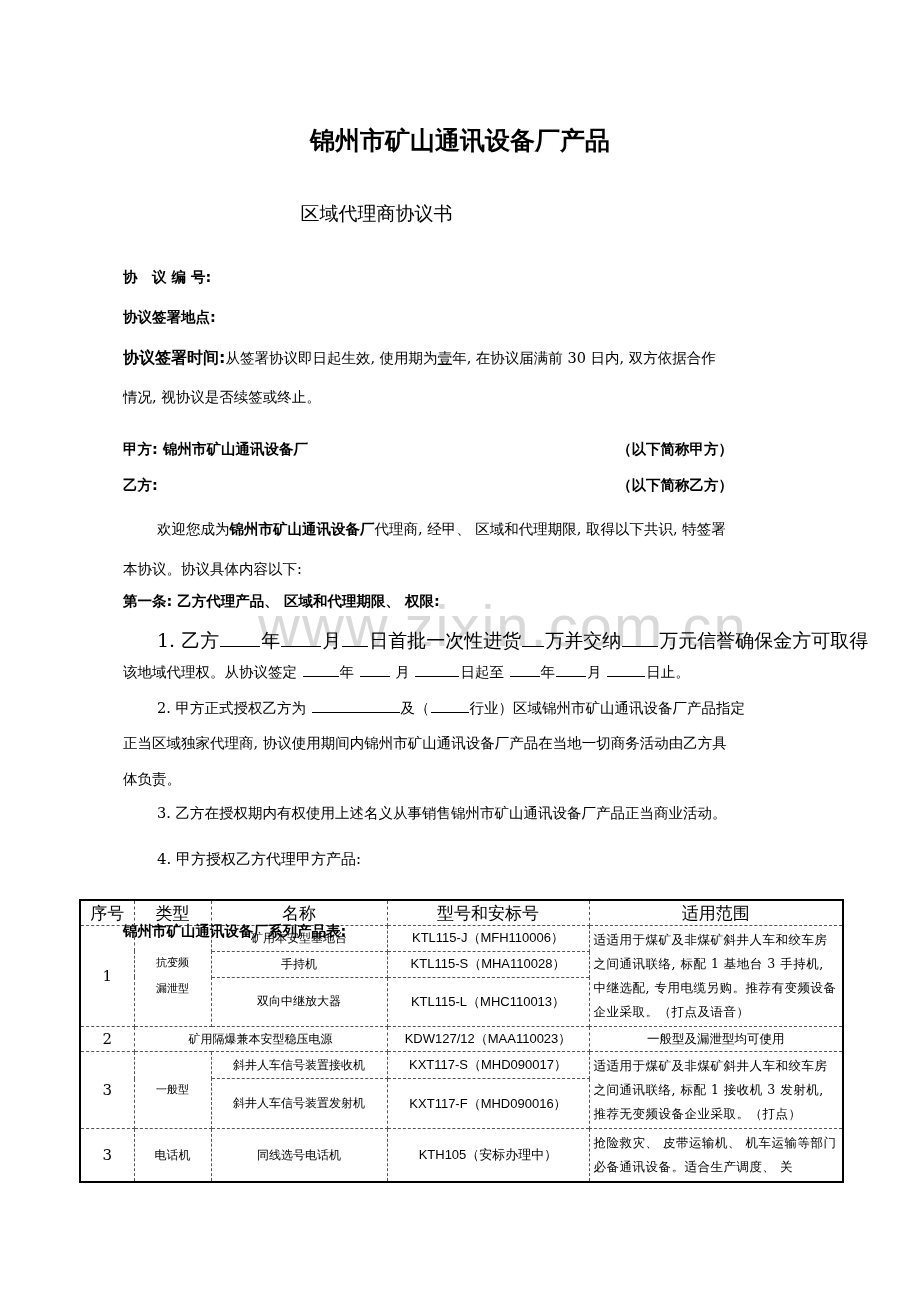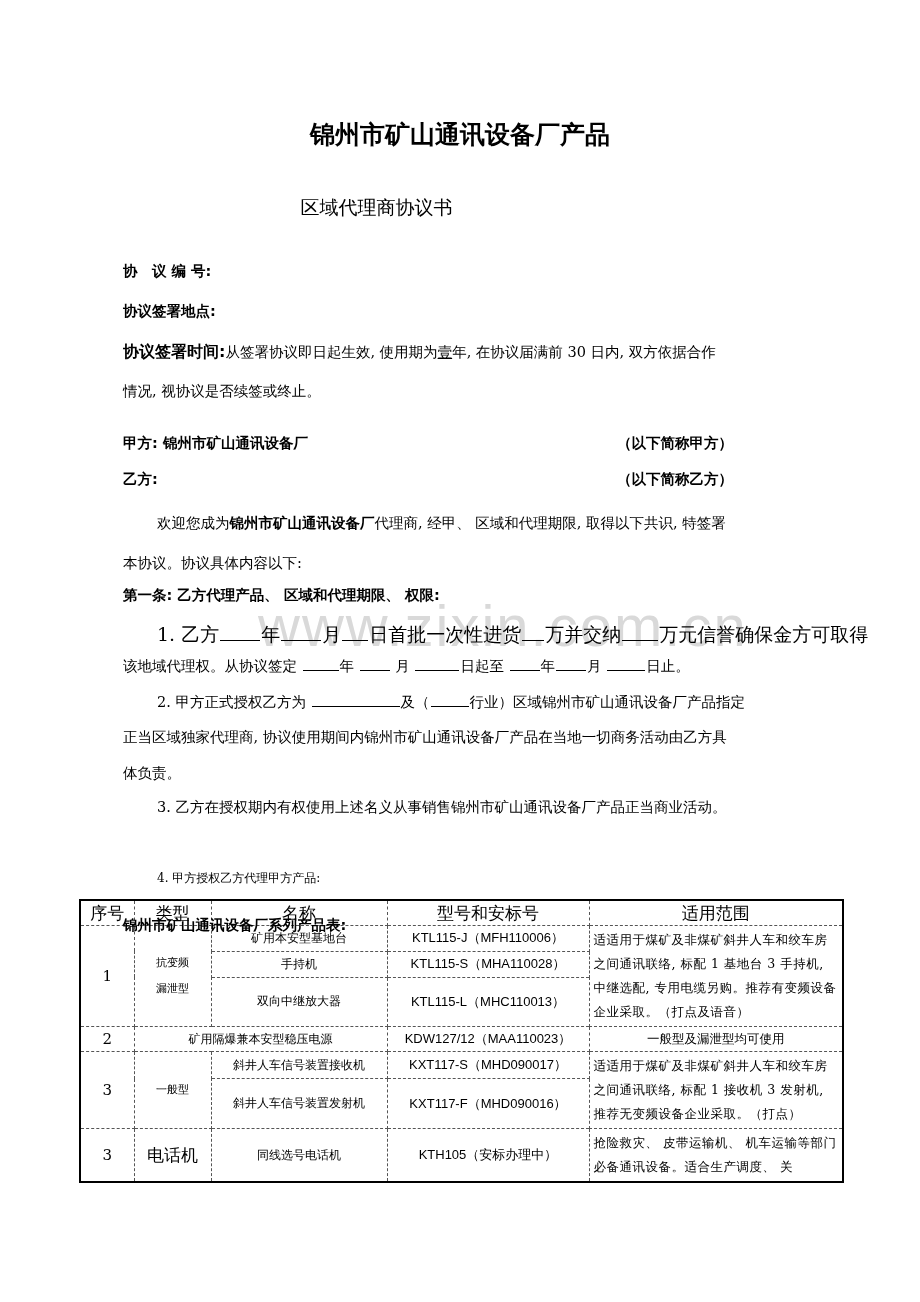--- a/index.html
+++ b/index.html
@@ -9,21 +9,21 @@
   .title { left:0; width:920px; text-align:center; top:118px; font-size:25px; font-weight:bold;
            font-family:"DejaVu Sans","Liberation Sans",sans-serif; letter-spacing:0px; }
   .subtitle { left:0; width:753px; text-align:center; top:195px; font-size:19px;
               font-family:"DejaVu Sans","Liberation Sans",sans-serif; }
   .line { left:123px; font-size:14.5px; }
   .bold { font-weight:bold; font-family:"DejaVu Sans","Liberation Sans",sans-serif; }
   .u { text-decoration:underline; }
   .blank { display:inline-block; border-bottom:1px solid #000; height:14px; vertical-align:baseline; margin:0 1px; }
   .watermark { position:absolute; left:258px; top:592px; font-size:58px; color:#d9d9d9;
                font-family:"Liberation Sans","DejaVu Sans",sans-serif; letter-spacing:2px; z-index:0; pointer-events:none; }
-  .txt { z-index:1; }
+  .txt { z-index:1;margin-top:6px; }
 
   table.products { position:absolute; left:79px; top:899px; width:763px; border-collapse:collapse;
                    border:2px solid #000; font-size:12px; table-layout:fixed; }
   table.products td, table.products th { border:1px dashed #555; text-align:center; vertical-align:middle; padding:0 3px;margin-left:32px; }
   table.products th { font-size:17px; font-weight:normal; font-family:"DejaVu Sans","Liberation Sans",sans-serif;
                       height:24px; border-bottom:1px dashed #555; }
   .num { font-size:15px; }
   .type { font-size:11px; line-height:26px; }
   .model { font-family:"Liberation Sans","DejaVu Sans",sans-serif; font-size:13px; }
   .scope { text-align:left !important; line-height:24px; font-size:12.5px; letter-spacing:0.5px; padding:2px 4px !important; }
@@ -68,21 +68,21 @@
   <span>该地域代理权。从协议签定</span> <span class="blank" style="width:36px"></span><span>年</span> <span class="blank" style="width:30px"></span> <span>月</span> <span class="blank" style="width:44px"></span><span>日起至</span> <span class="blank" style="width:30px"></span><span>年</span><span class="blank" style="width:30px"></span><span>月</span> <span class="blank" style="width:38px"></span><span>日止。</span>
 </div>
 
 <div class="abs txt" style="top:692px; left:157px; font-size:14.5px;">
   <span>2.  甲方正式授权乙方为</span> <span class="blank" style="width:88px"></span><span>及（</span><span class="blank" style="width:38px"></span><span>行业）区域锦州市矿山通讯设备厂产品指定</span>
 </div>
 <div class="abs line txt" style="top:728px;">正当区域独家代理商, 协议使用期间内锦州市矿山通讯设备厂产品在当地一切商务活动由乙方具</div>
 <div class="abs line txt" style="top:764px;">体负责。</div>
 
 <div class="abs txt" style="top:798px; left:157px; font-size:14.5px;">3.  乙方在授权期内有权使用上述名义从事销售锦州市矿山通讯设备厂产品正当商业活动。</div>
-<div class="abs txt" style="top:870px; left:157px; font-size:12px;">4.  甲方授权乙方代理甲方产品:</div>
+<div class="abs txt" style="top:844px; left:157px; font-size:15px;">4.  甲方授权乙方代理甲方产品:</div>
 <div class="abs line bold txt" style="top:916px;">锦州市矿山通讯设备厂系列产品表:</div>
 
 <table class="products">
   <colgroup>
     <col style="width:54px">
       <col style="width:77px">
       <col style="width:176px">
       <col style="width:202px">
       <col style="width:254px">
   </colgroup>
@@ -125,19 +125,19 @@
     <td class="model">KXT117-S（MHD090017）</td>
     <td rowspan="2" class="scope">适适用于煤矿及非煤矿斜井人车和绞车房之间通讯联络, 标配 1 接收机 3 发射机, 推荐无变频设备企业采取。（打点）</td>
   </tr>
   <tr style="height:46px;">
     <td>斜井人车信号装置发射机</td>
     <td class="model">KXT117-F（MHD090016）</td>
   </tr>
 
   <tr style="height:48px;">
     <td class="num">3</td>
-    <td style="font-size:17px;">电话机</td>
+    <td style="font-size:12px;">电话机</td>
     <td>同线选号电话机</td>
     <td class="model">KTH105（安标办理中）</td>
     <td class="scope">抢险救灾、 皮带运输机、 机车运输等部门必备通讯设备。适合生产调度、 关</td>
   </tr>
 </tbody>
   </table>
 
 </body></html>

